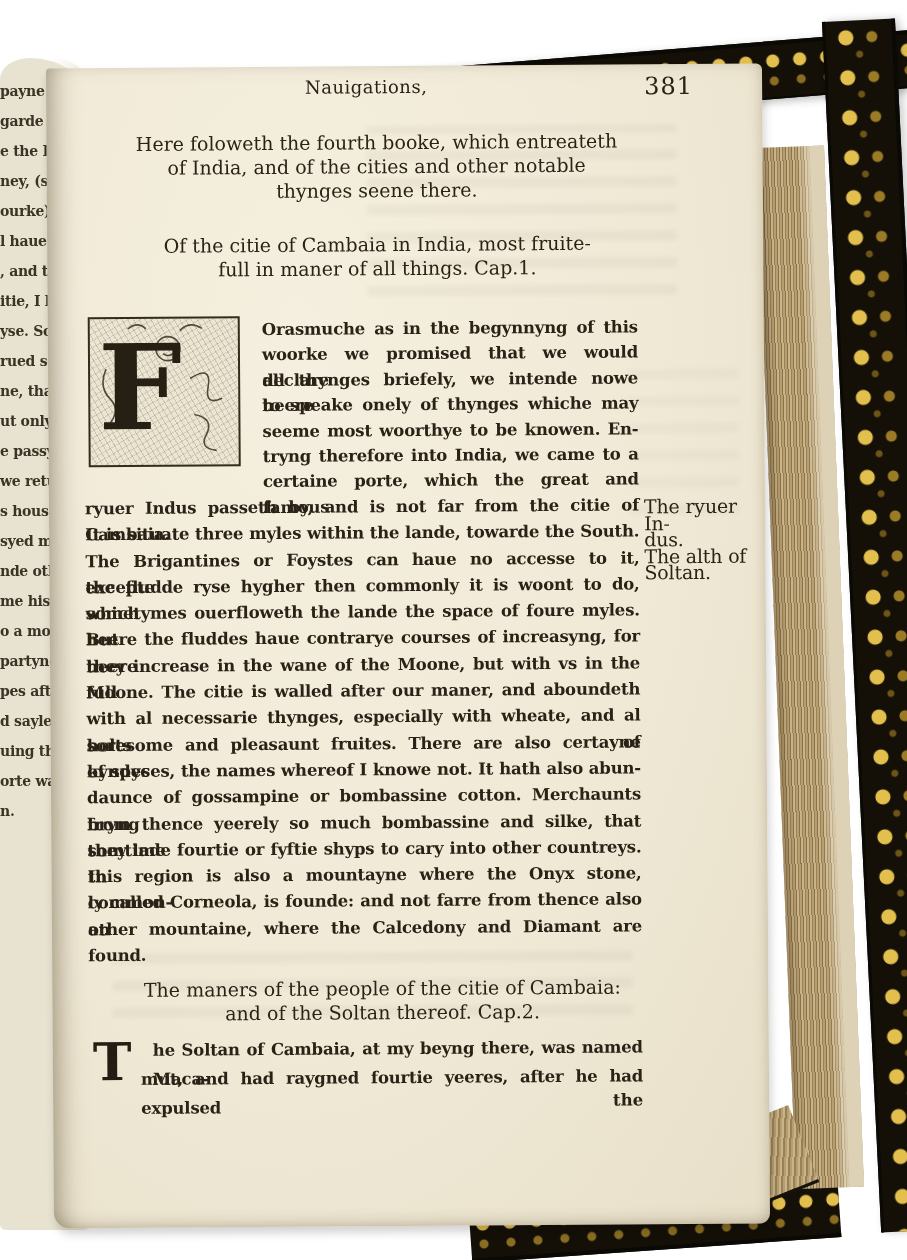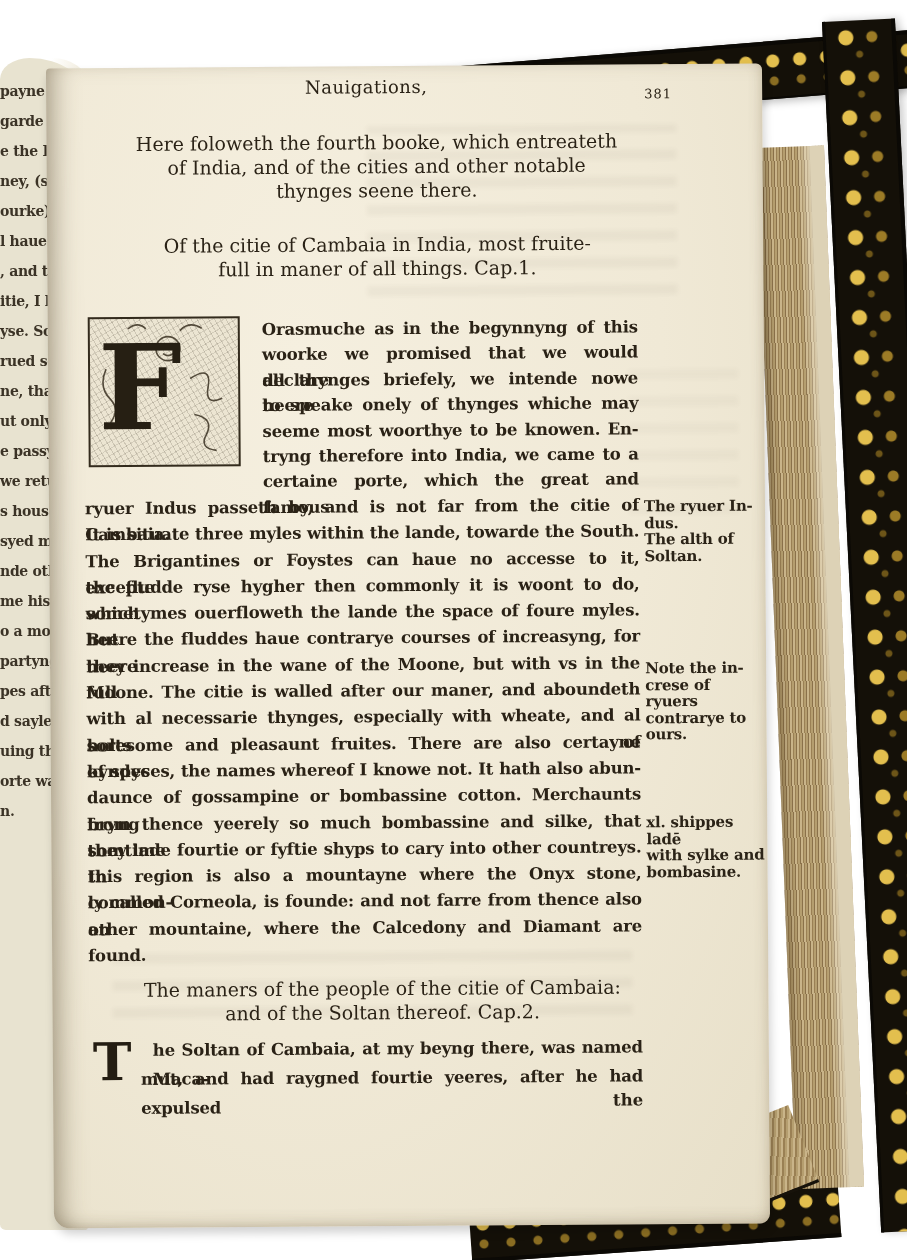--- a/index.html
+++ b/index.html
@@ -93,21 +93,21 @@
   .ghost{
     position:absolute;opacity:.5;filter:blur(2px);
     background:repeating-linear-gradient(0deg, rgba(70,60,40,.09) 0 10px, rgba(0,0,0,0) 10px 27px);
   }
 
   .running-head{
     position:absolute;left:20px;top:10px;width:600px;text-align:center;
     font-size:18px;color:#2a2216;letter-spacing:.5px;
   }
   .page-number{
-    position:absolute;left:598px;top:22px;font-size:13px;color:#2a2216;letter-spacing:1px;
+    position:absolute;left:598px;top:8px;font-size:24px;color:#2a2216;letter-spacing:1px;
   }
   .heading{position:absolute;left:20px;width:620px;color:#2a2216;}
   .heading .heading-line{text-align:center;font-size:19px;line-height:24px;}
   .sec-heading{top:64px;}
   .cap1-heading{top:166px;}
   .cap2-heading{top:910px;}
 
   
   .woodcut{
     position:absolute;left:40px;top:249px;width:152px;height:150px;
@@ -150,21 +150,21 @@
   .catchword{
     position:absolute;left:36px;top:1026px;width:554px;text-align:right;
     font-size:16.5px;font-weight:bold;color:#2a2216;
   }
 
   
   .sidenote{
     position:absolute;left:595px;width:118px;color:#2b2317;
   }
   .sidenote .sidenote-line{
-    font-size:15px;line-height:16.5px;font-weight:bold;letter-spacing:-0.2px;
+    font-size:19px;line-height:16.5px;font-weight:normal;letter-spacing:-0.2px;
   }
   .sn1{top:434px;}
   .sn2{top:596px;}
   .sn3{top:750px;}
 </style>
 </head>
 <body>
 
 <div class="layer cover-top"></div>
 <div class="layer cover-right"></div>
@@ -279,24 +279,13 @@
     </div>
 
   <div class="catchword">the</div>
 
   <div class="sidenote sn1">
       <div class="sidenote-line">The ryuer In-</div>
       <div class="sidenote-line">dus.</div>
       <div class="sidenote-line">The alth of</div>
       <div class="sidenote-line">Soltan.</div>
     </div>
-  <div class="sidenote sn2">
-      <div class="sidenote-line">Note the in-</div>
-      <div class="sidenote-line">crese of ryuers</div>
-      <div class="sidenote-line">contrarye to</div>
-      <div class="sidenote-line">ours.</div>
-    </div>
-  <div class="sidenote sn3">
-      <div class="sidenote-line">xl. shippes ladē</div>
-      <div class="sidenote-line">with sylke and</div>
-      <div class="sidenote-line">bombasine.</div>
-    </div>
 </div>
 
 </body></html>

